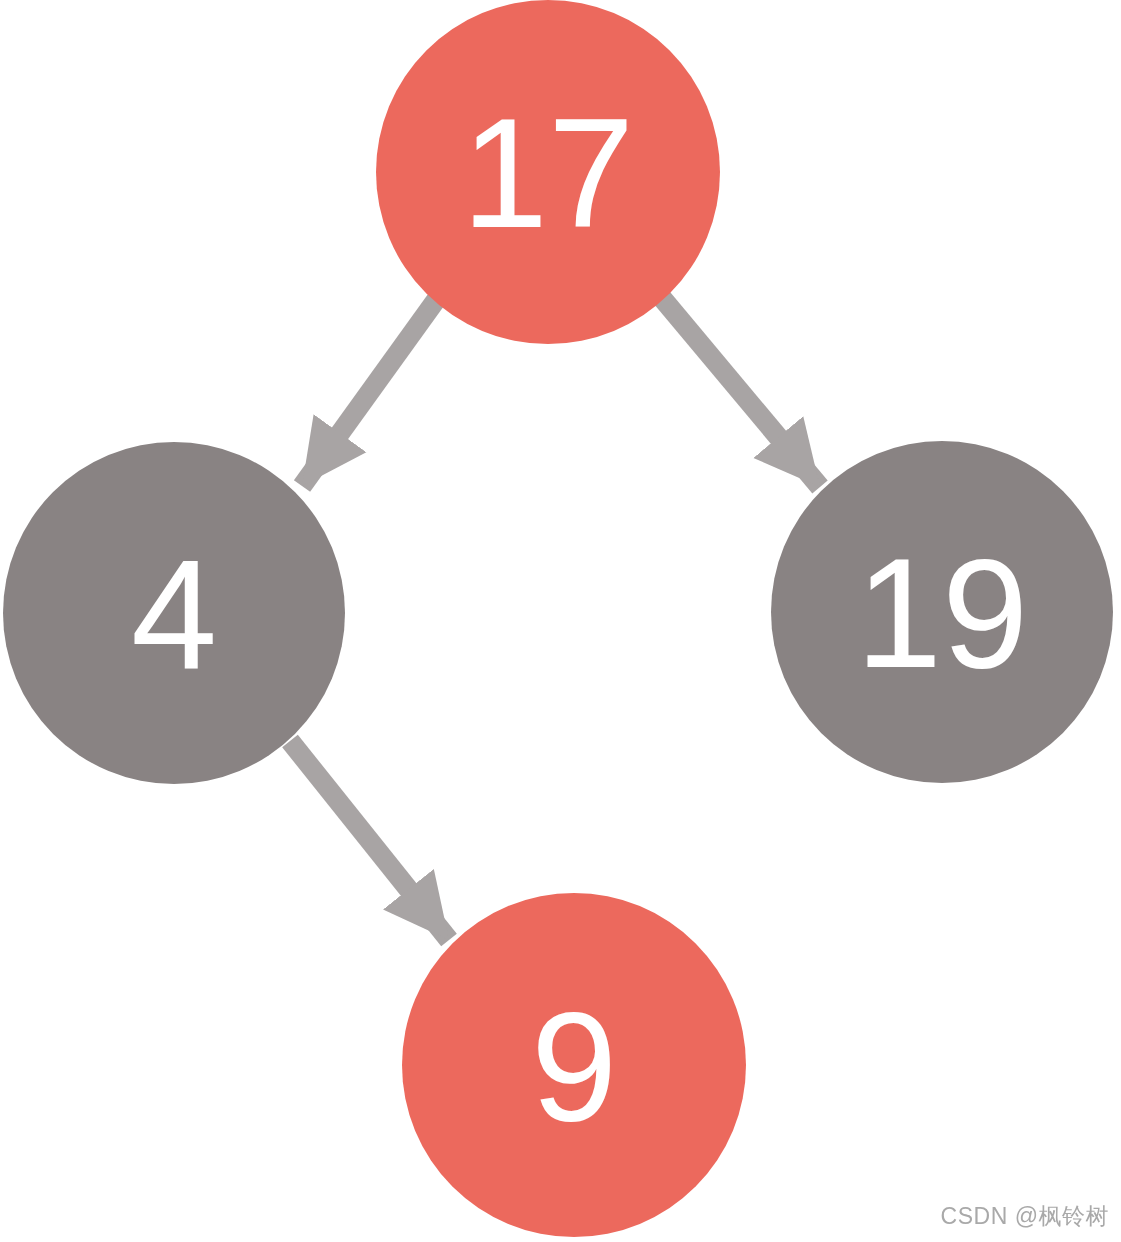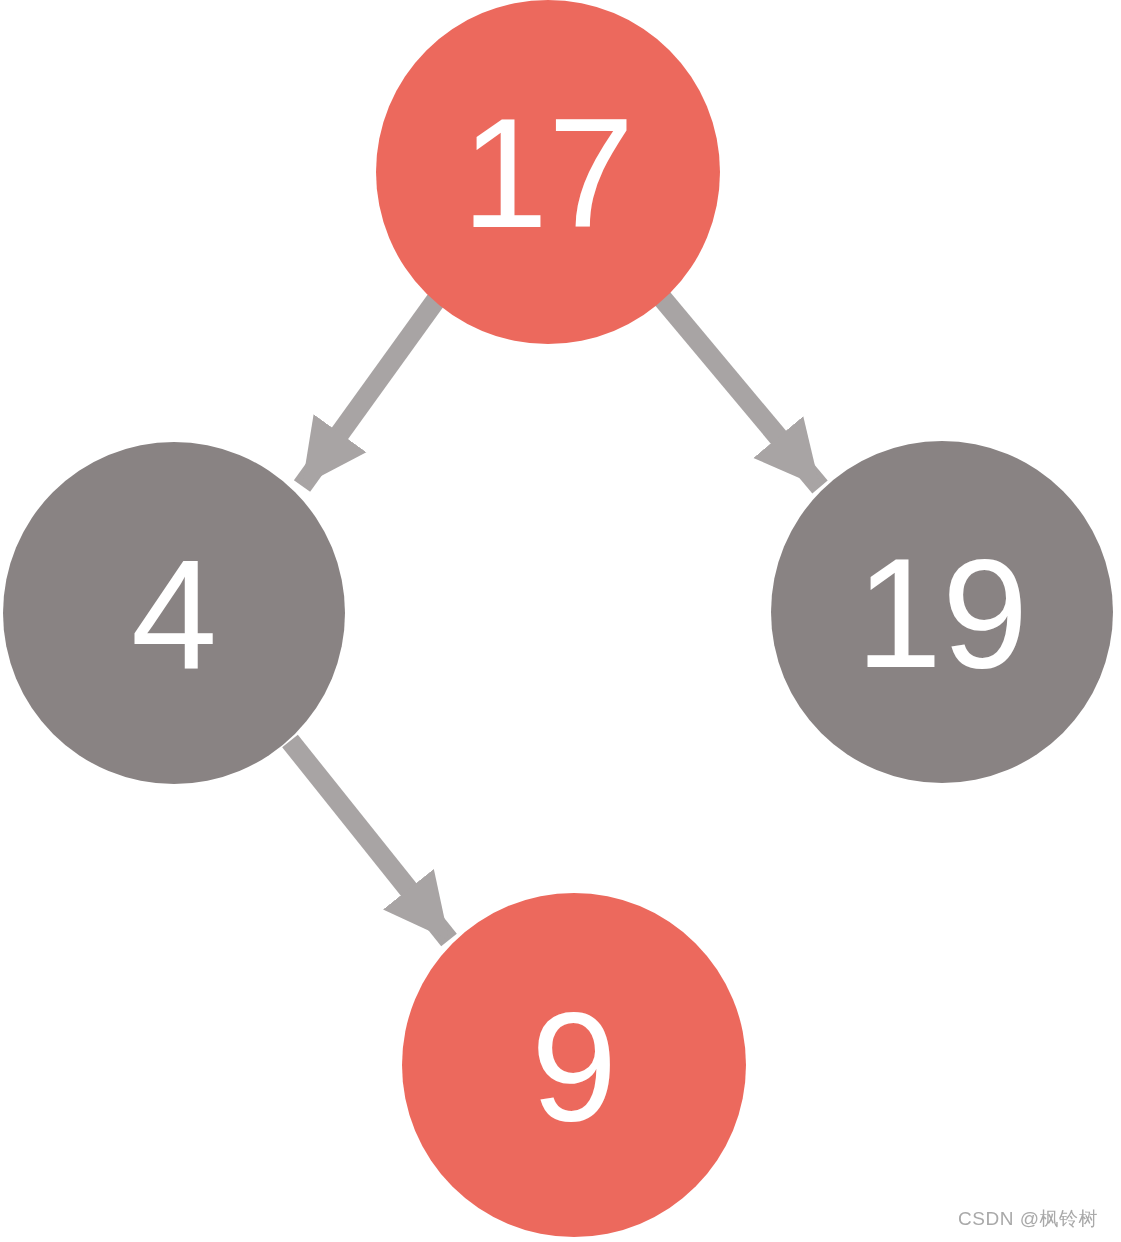--- a/index.html
+++ b/index.html
@@ -22,23 +22,23 @@
     display: block;
   }
   .node-label {
     font-family: "Liberation Sans", sans-serif;
     font-size: 155px;
     font-weight: 400;
     text-anchor: middle;
   }
   .watermark {
     position: absolute;
-    right: 23px;
+    right: 12px;
     bottom: 10px;
-    font-size: 19px;
+    font-size: 23px;
     letter-spacing: 0.5px;
     font-family: "Liberation Sans", sans-serif;
     white-space: nowrap;
   }
 </style>
 </head>
 <body>
 
 <div class="canvas">
   <svg class="tree-svg" width="1121" height="1242" viewBox="0 0 1121 1242" xmlns="http://www.w3.org/2000/svg">

